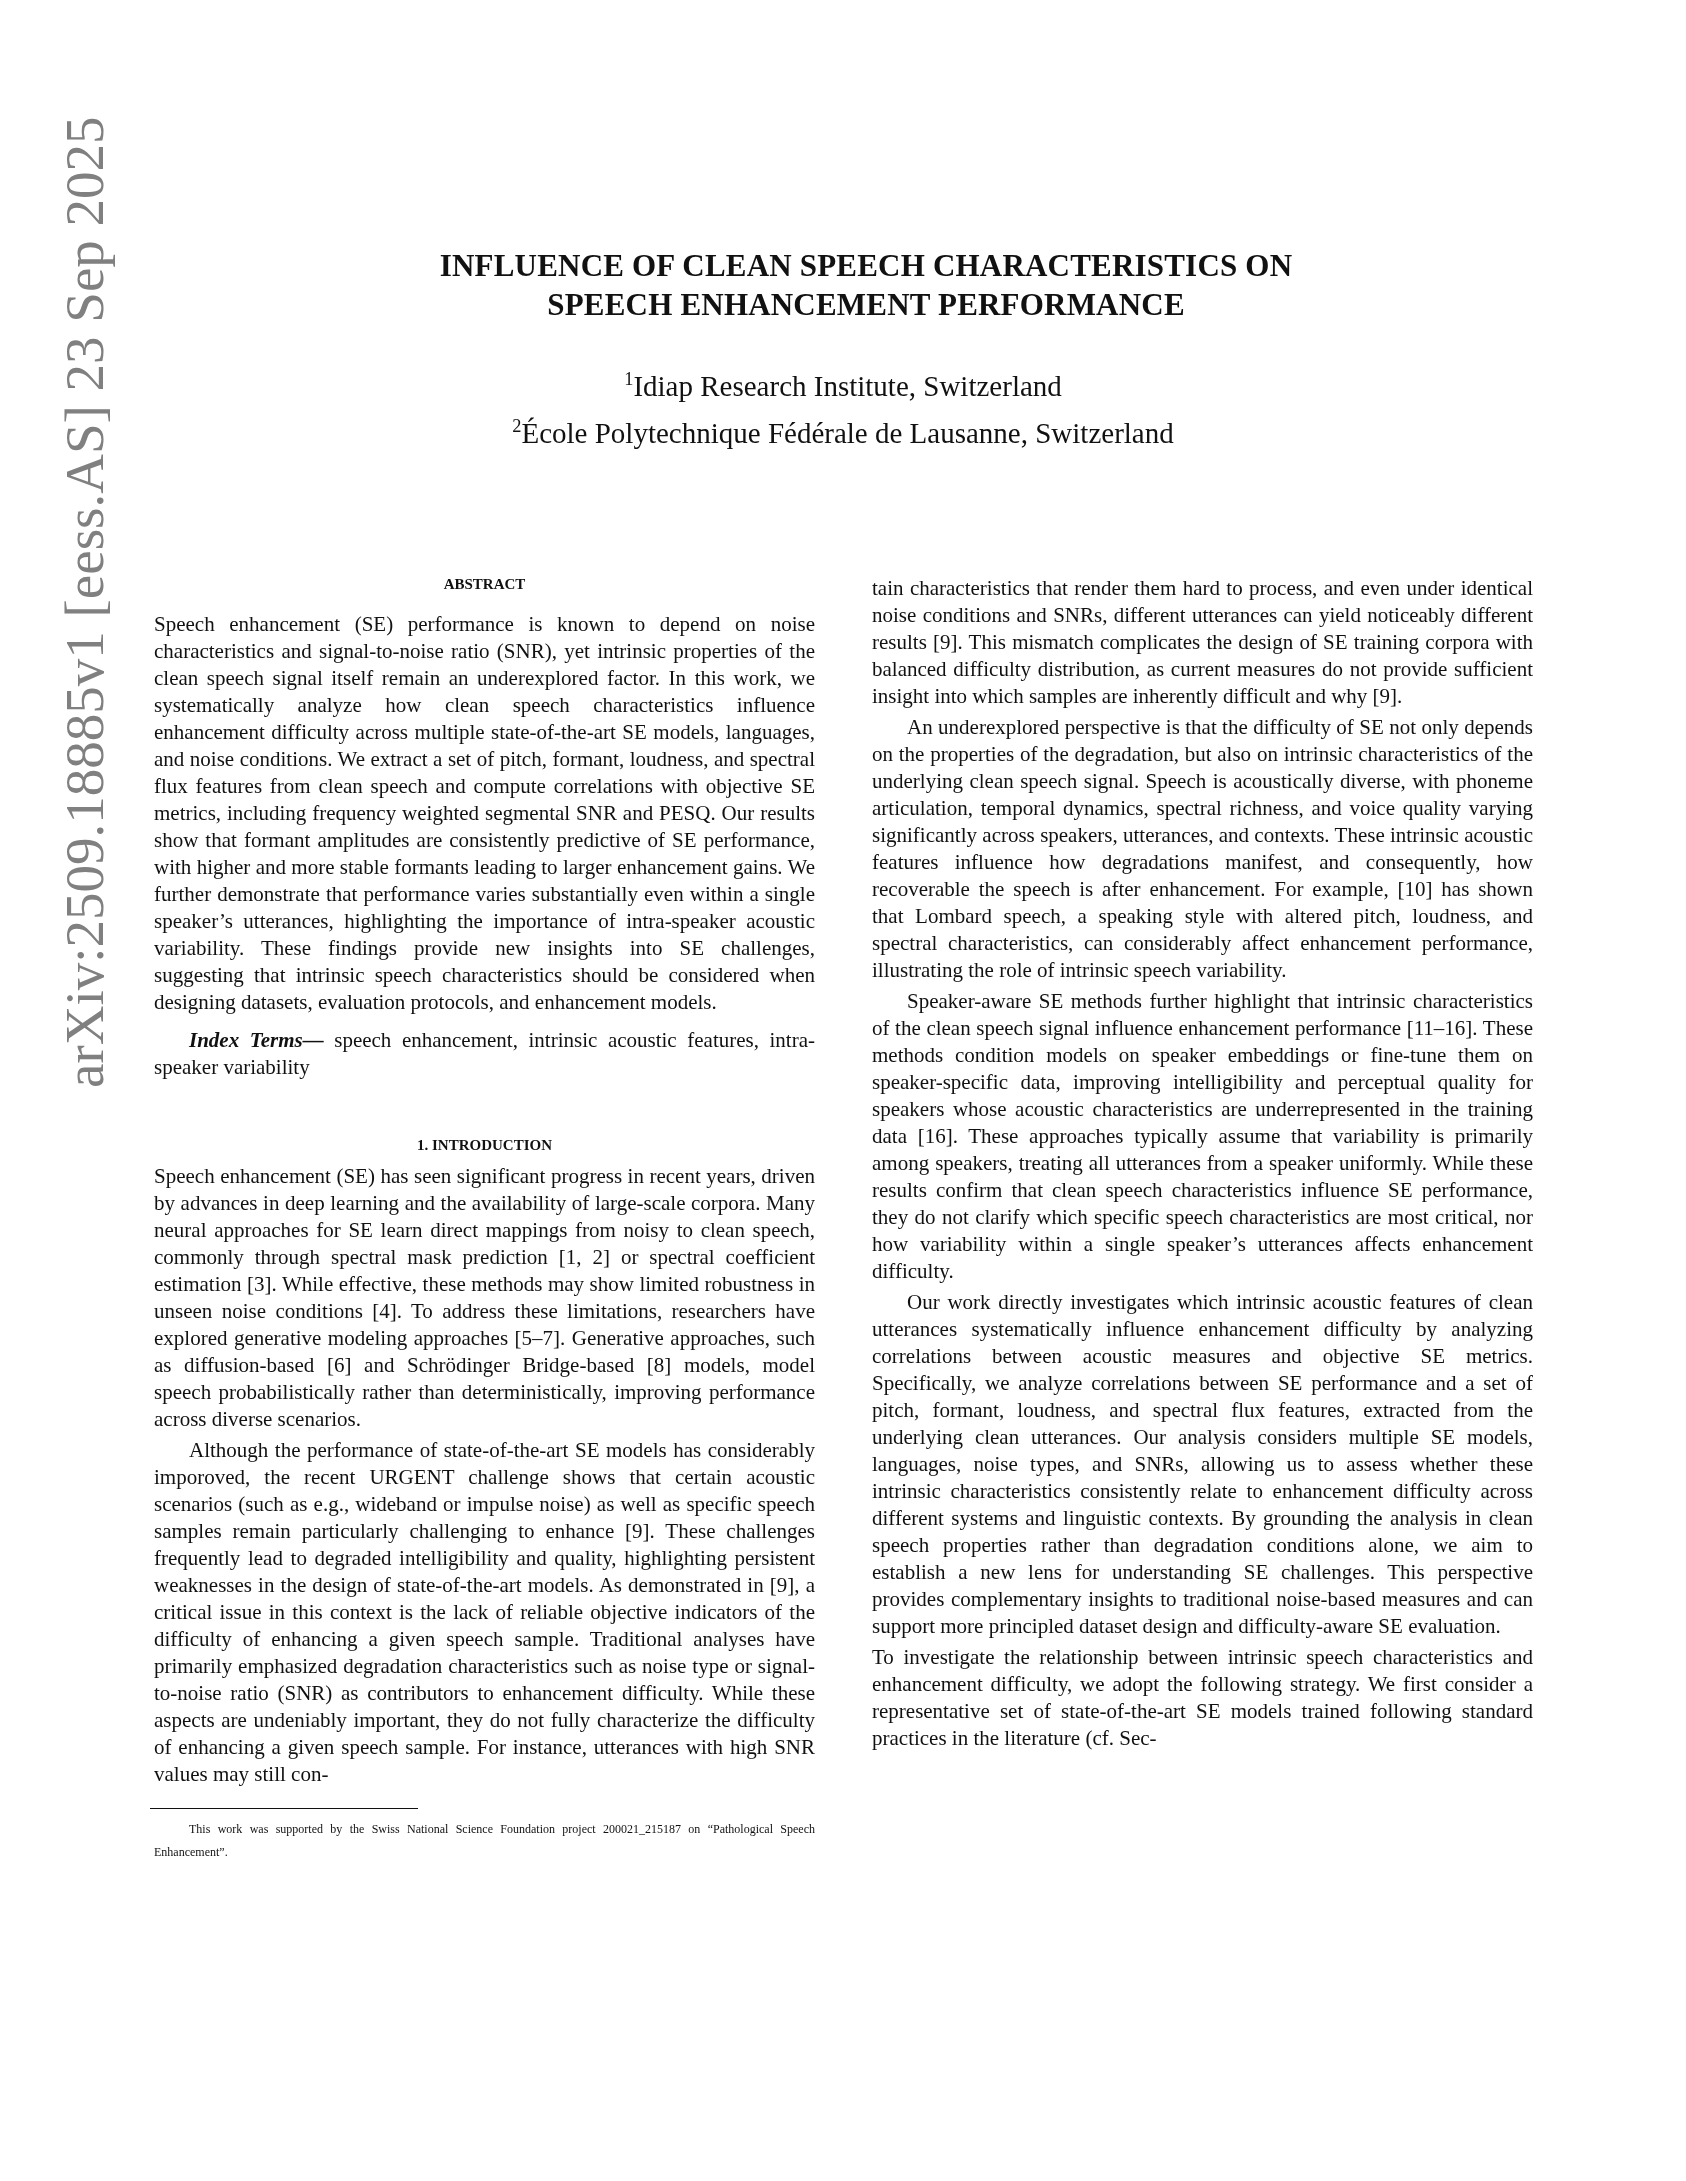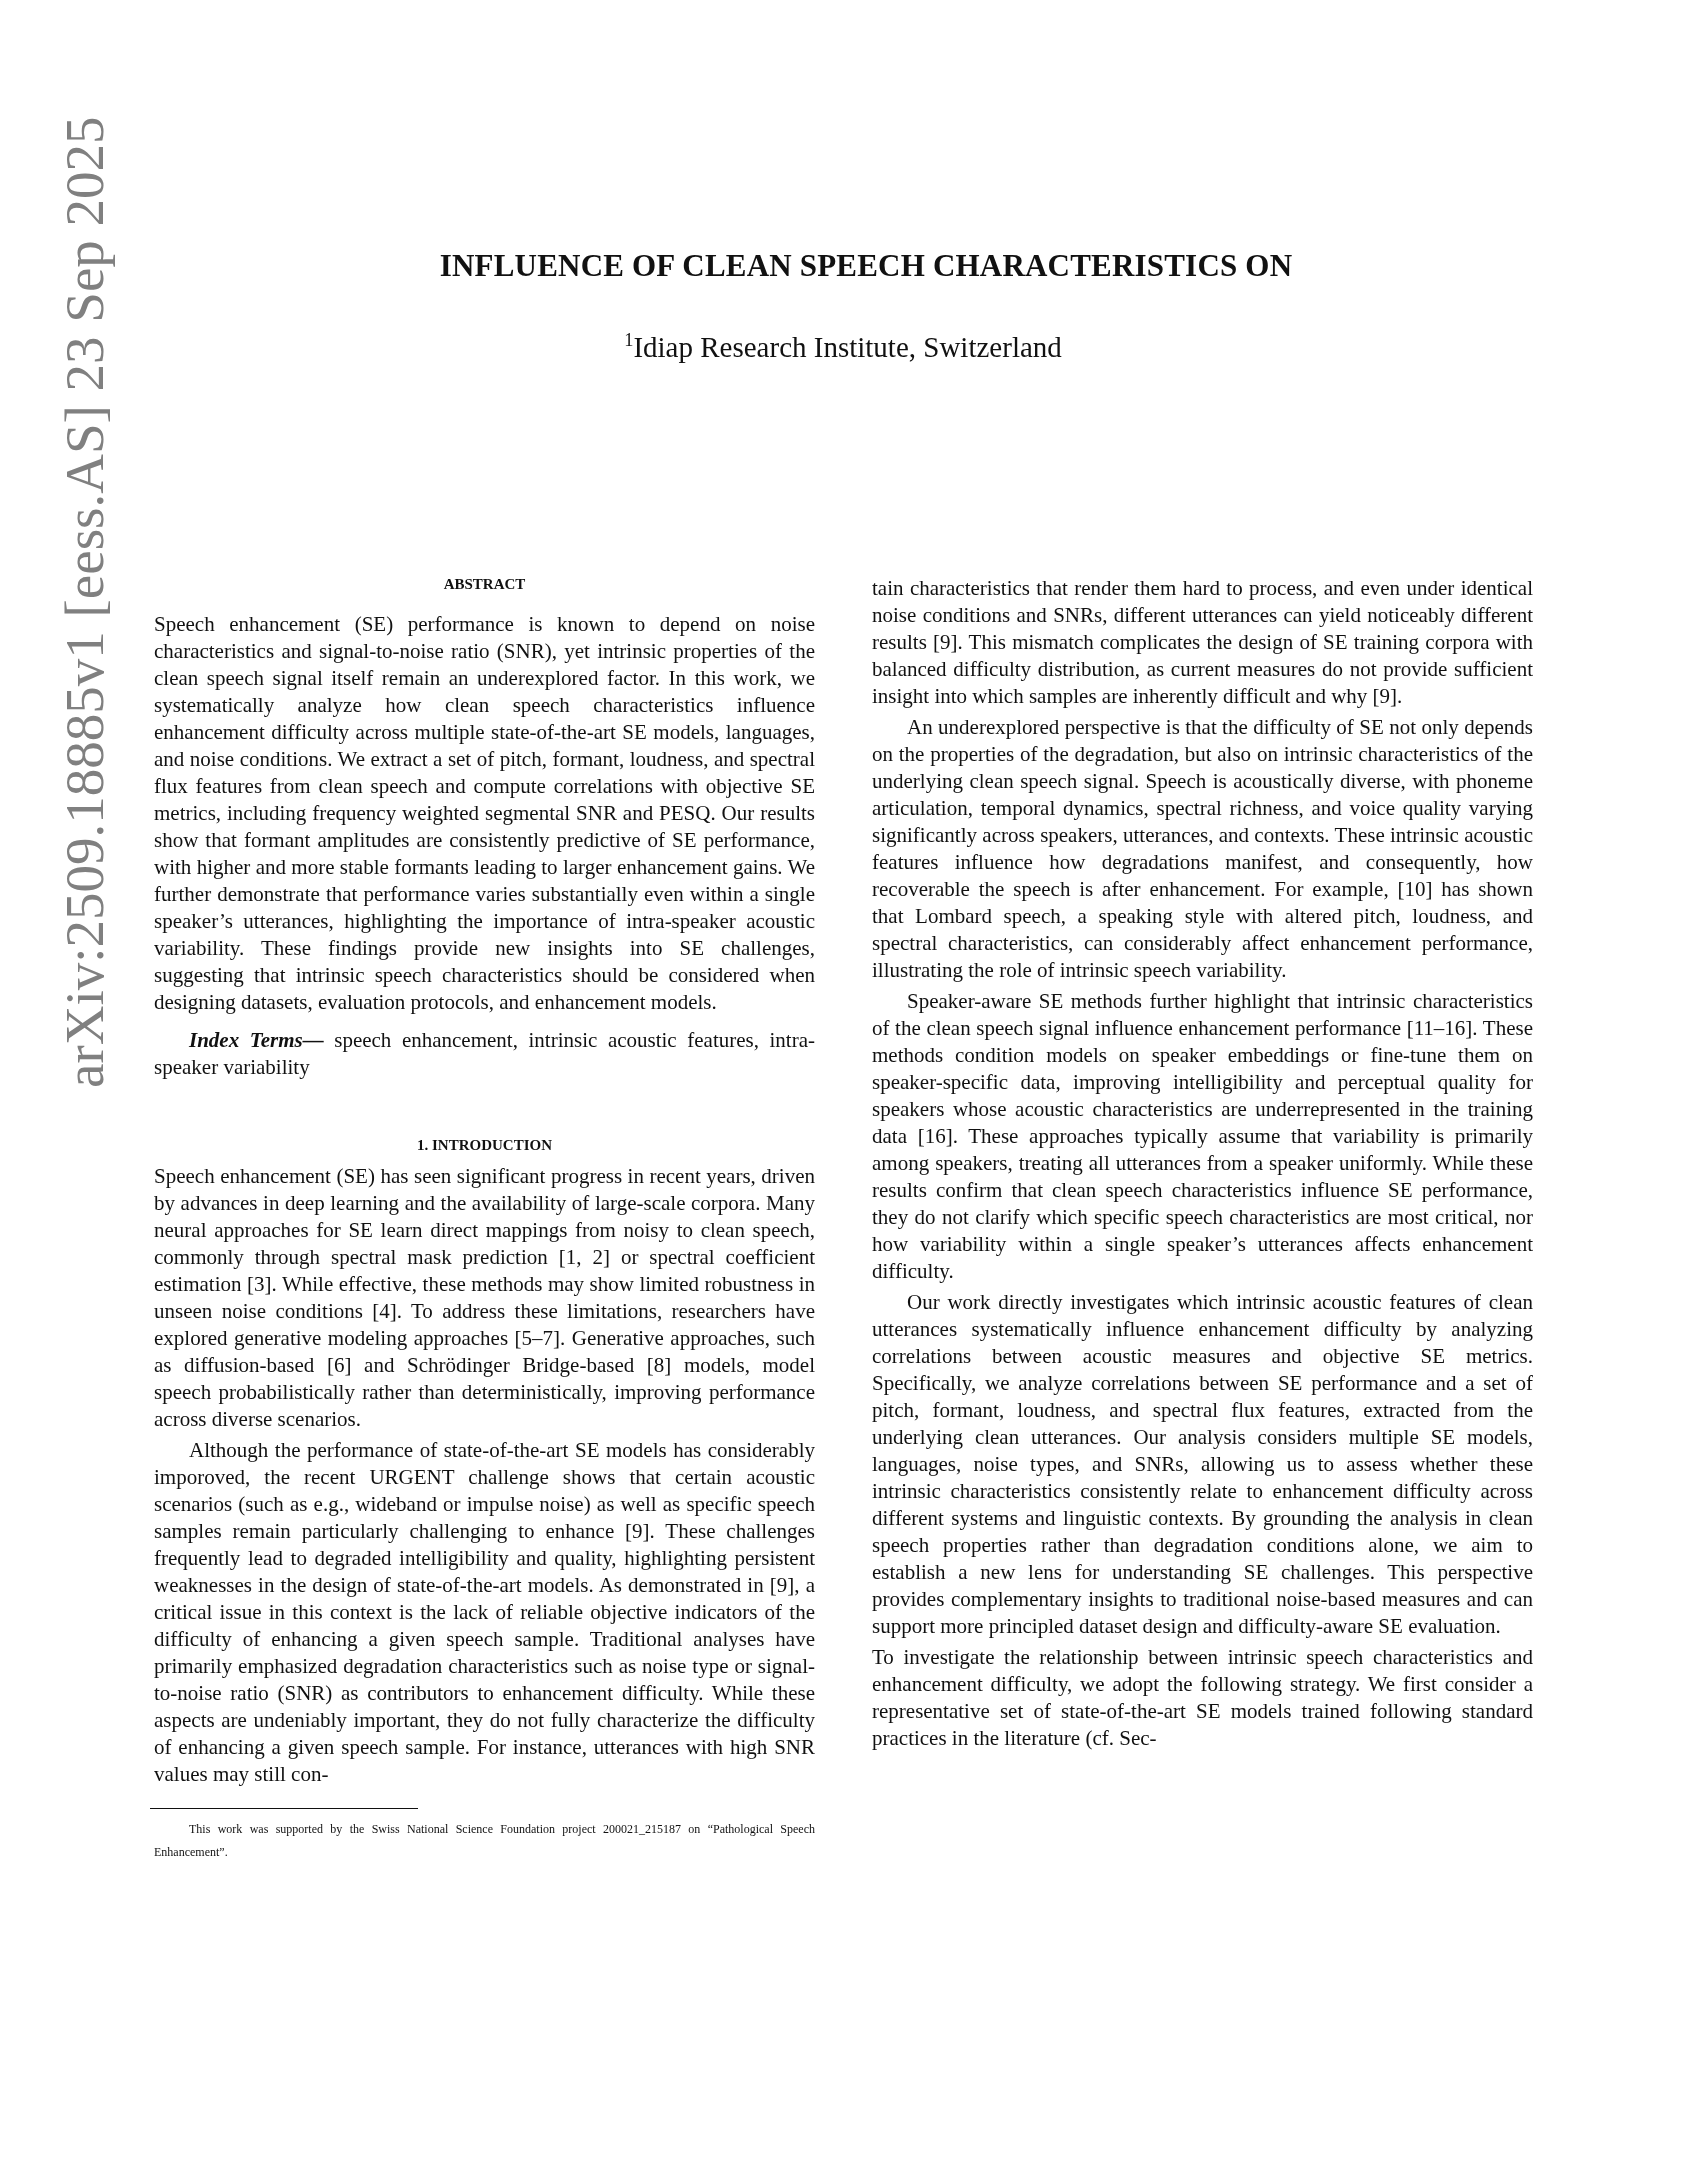--- a/index.html
+++ b/index.html
@@ -33,23 +33,25 @@
   .h-section2 { margin-top: 58px; margin-bottom: 37px; }
 </style>
 </head>
 <body>
 
 <div class="arxiv-id">arXiv:2509.18885v1  [eess.AS]  23 Sep 2025</div>
 
 <div class="title-block">
   <div class="title">
     <div>INFLUENCE OF CLEAN SPEECH CHARACTERISTICS ON</div>
+    <div>SPEECH ENHANCEMENT PERFORMANCE</div>
   </div>
   <div class="affils">
     <div class="affil"><sup>1</sup><span>Idiap Research Institute, Switzerland</span></div>
+    <div class="affil"><sup>2</sup><span>École Polytechnique Fédérale de Lausanne, Switzerland</span></div>
   </div>
 </div>
 
 <div class="col col-left">
   <div class="heading h-abstract">ABSTRACT</div>
   <p>Speech enhancement (SE) performance is known to depend on noise characteristics and signal-to-noise ratio (SNR), yet intrinsic properties of the clean speech signal itself remain an underexplored factor. In this work, we systematically analyze how clean speech characteristics influence enhancement difficulty across multiple state-of-the-art SE models, languages, and noise conditions. We extract a set of pitch, formant, loudness, and spectral flux features from clean speech and compute correlations with objective SE metrics, including frequency weighted segmental SNR and PESQ. Our results show that formant amplitudes are consistently predictive of SE performance, with higher and more stable formants leading to larger enhancement gains. We further demonstrate that performance varies substantially even within a single speaker’s utterances, highlighting the importance of intra-speaker acoustic variability. These findings provide new insights into SE challenges, suggesting that intrinsic speech characteristics should be considered when designing datasets, evaluation protocols, and enhancement models.</p>
   <p class="indent index-terms"><span class="index-label">Index Terms—</span><span> speech enhancement, intrinsic acoustic features, intra-speaker variability</span></p>
   <div class="heading h-intro">1.  INTRODUCTION</div>
   <p>Speech enhancement (SE) has seen significant progress in recent years, driven by advances in deep learning and the availability of large-scale corpora. Many neural approaches for SE learn direct mappings from noisy to clean speech, commonly through spectral mask prediction [1, 2] or spectral coefficient estimation [3]. While effective, these methods may show limited robustness in unseen noise conditions [4]. To address these limitations, researchers have explored generative modeling approaches [5–7]. Generative approaches, such as diffusion-based [6] and Schrödinger Bridge-based [8] models, model speech probabilistically rather than deterministically, improving performance across diverse scenarios.</p>
   <p class="indent" id="intro-p2-left">Although the performance of state-of-the-art SE models has considerably imporoved, the recent URGENT challenge shows that certain acoustic scenarios (such as e.g., wideband or impulse noise) as well as specific speech samples remain particularly challenging to enhance [9]. These challenges frequently lead to degraded intelligibility and quality, highlighting persistent weaknesses in the design of state-of-the-art models. As demonstrated in [9], a critical issue in this context is the lack of reliable objective indicators of the difficulty of enhancing a given speech sample. Traditional analyses have primarily emphasized degradation characteristics such as noise type or signal-to-noise ratio (SNR) as contributors to enhancement difficulty. While these aspects are undeniably important, they do not fully characterize the difficulty of enhancing a given speech sample. For instance, utterances with high SNR values may still con-</p>

